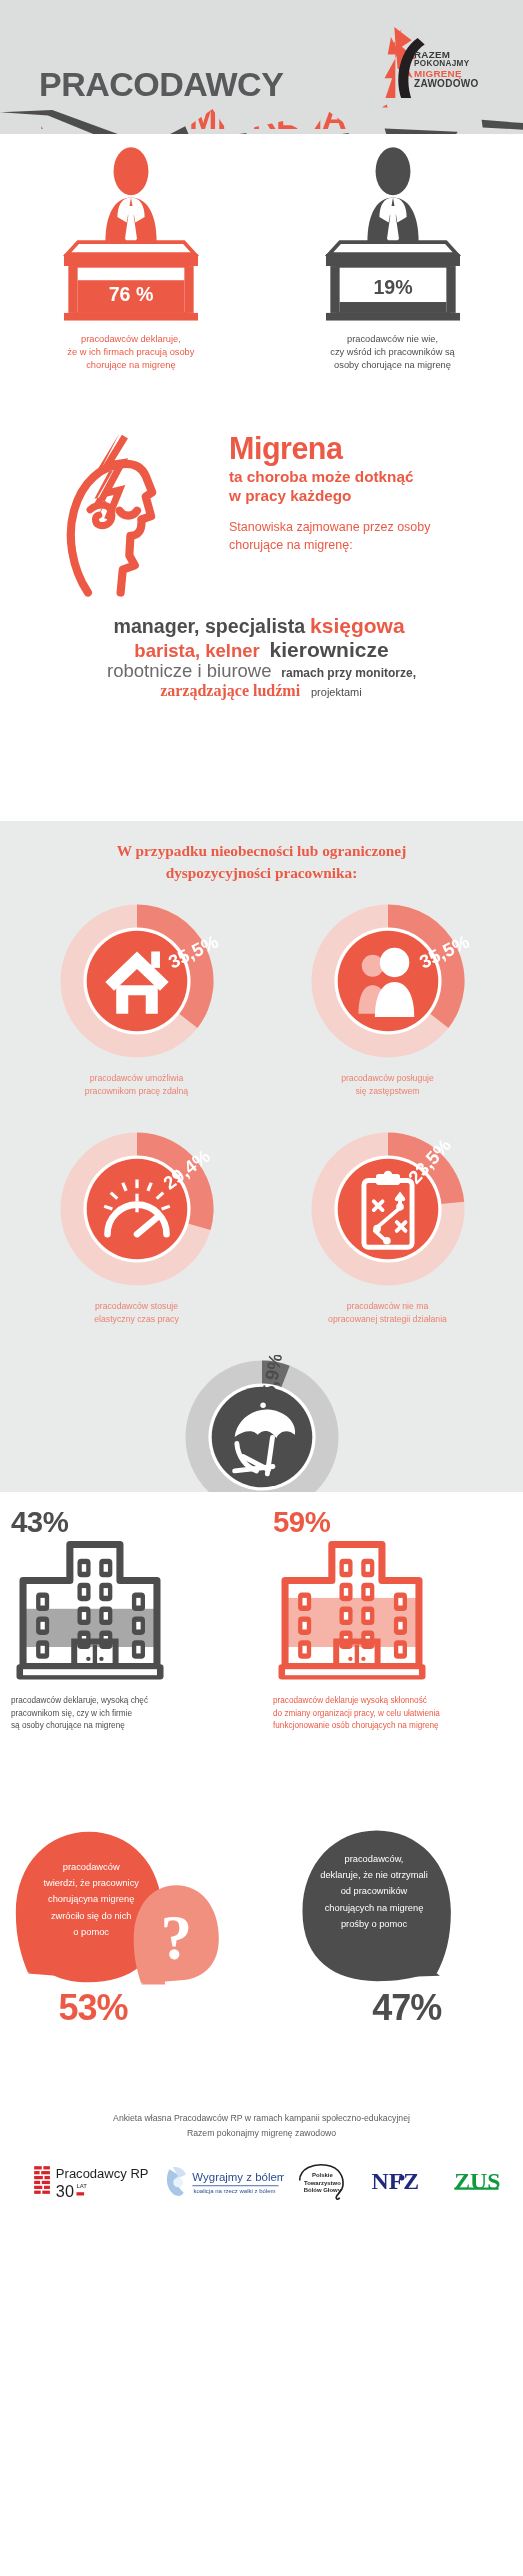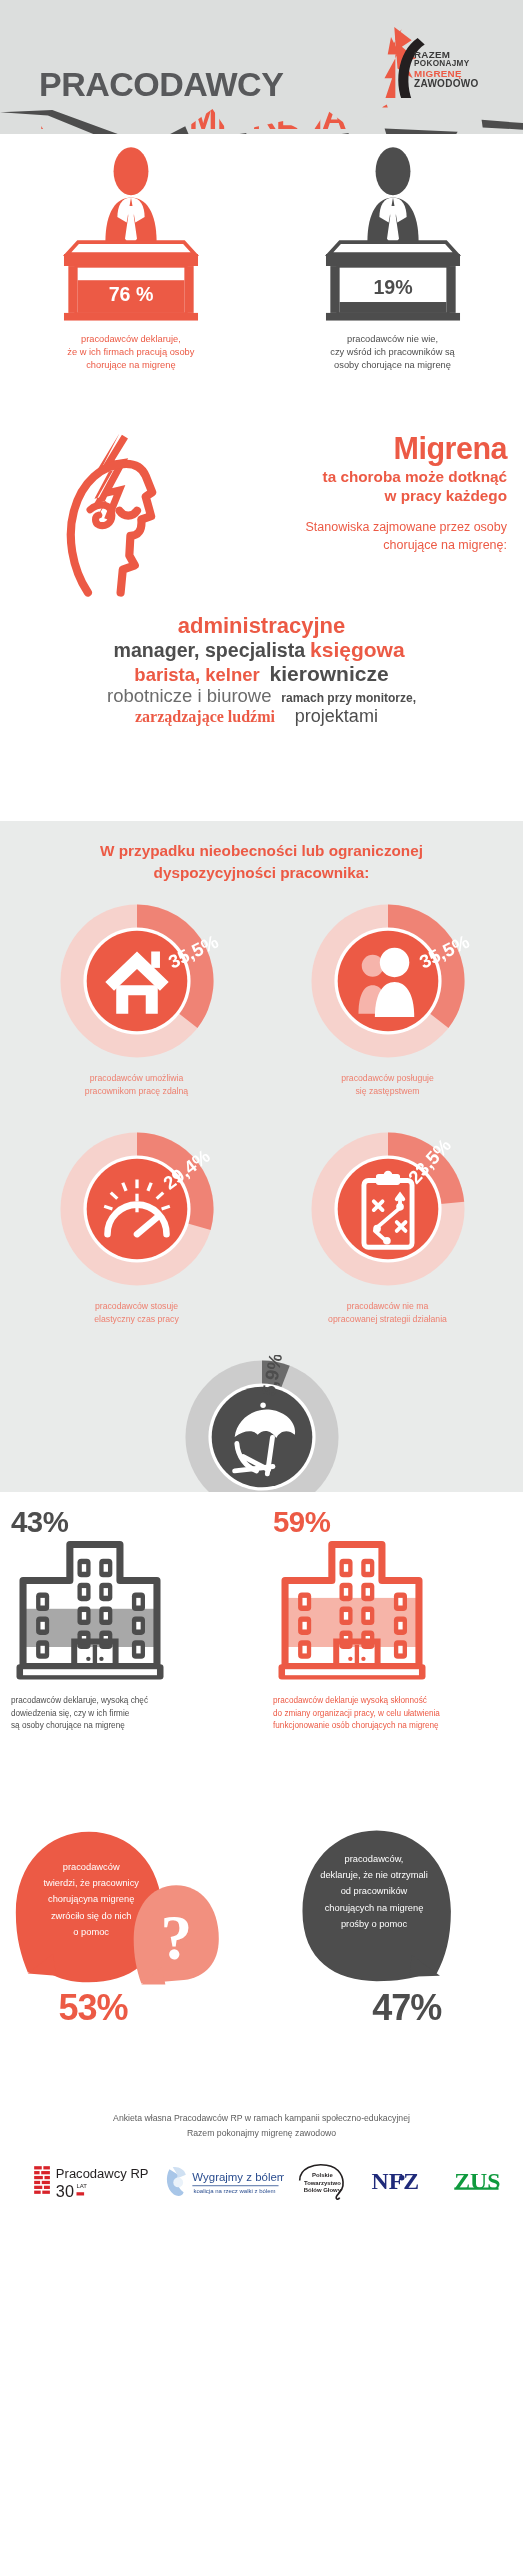--- a/index.html
+++ b/index.html
@@ -41,33 +41,33 @@
   .desk-col.left{left:16.4px;}
   .desk-col.right{left:278px;}
   .desk-svg{display:block;margin:0 auto;}
   .desk-caption{margin-top:7.6px;font-size:9.3px;line-height:13px;font-weight:300;}
   .cap-red{color:#ec5a45;}
   .cap-gray{color:#4d4d4d;}
 
   
   .sec-head{position:relative;width:523px;height:185px;background:#fff;}
   .head-svg{position:absolute;left:55px;top:11px;}
-  .head-text{position:absolute;left:229px;top:13.6px;width:278px;text-align:right;}
+  .head-text{position:absolute;left:229px;top:13.6px;width:278px;text-align:left;}
   .mig-title{font-size:30.5px;font-weight:bold;color:#ec5a45;line-height:33px;letter-spacing:-0.5px;}
   .mig-sub{font-size:15.3px;font-weight:bold;color:#ec5a45;line-height:19.6px;margin-top:2.2px;}
   .mig-lead{font-size:12.5px;color:#ec5a45;line-height:18.5px;margin-top:12px;font-weight:300;}
 
   
   .sec-words{position:relative;width:523px;height:218px;background:#fff;text-align:center;padding-top:12px;box-sizing:border-box;}
   .wrow{display:block;line-height:1.0;margin-bottom:2.2px;white-space:nowrap;}
   .w{display:inline-block;vertical-align:baseline;font-weight:bold;}
 
   
   .sec-donuts{position:relative;width:523px;height:671px;background:#e9ebea;}
-  .donut-head{padding-top:18.5px;text-align:center;}
+  .donut-head{padding-top:18.5px;text-align:center;font-family:Liberation Serif, serif;}
   .donut-head .dh{font-size:15.3px;font-weight:bold;color:#ec5a45;line-height:22px;}
   .donut-grid{position:relative;margin-top:15.3px;}
   .donut-cell{position:absolute;width:229px;text-align:center;}
   .donut-cap{margin-top:7.6px;font-size:8.7px;line-height:13px;color:#ee8070;font-weight:300;}
   .donut-cap.dark{color:#6d6d6d;}
 
   
   .sec-build{position:relative;width:523px;height:327px;background:#fff;}
   .bld-col{position:absolute;top:14px;width:245px;text-align:left;}
   .bld-col.left{left:11px;}
@@ -202,25 +202,24 @@
         <div>w pracy każdego</div>
       </div>
       <div class="mig-lead">
         <div>Stanowiska zajmowane przez osoby</div>
         <div>chorujące na migrenę:</div>
       </div>
     </div>
   </div>
 
   <div class="sec-words" id="wordcloud">
-      <div class="wrow"><span class="w" style="font-size: 22px; color: rgb(236, 90, 69); font-weight: bold; margin: 0px 4.9px;">administracyjne</span></div>
       <div class="wrow"><span class="w" style="font-size: 19.6px; color: rgb(77, 77, 77); font-weight: bold; margin: 0px 0;">manager, specjalista</span><span class="w" style="font-size: 21px; color: rgb(236, 90, 69); font-weight: bold; margin: 0px 4.9px;">księgowa</span></div>
       <div class="wrow"><span class="w" style="font-size: 18.5px; color: rgb(236, 90, 69); font-weight: bold; margin: 0px 4.9px;">barista, kelner</span><span class="w" style="font-size: 21px; color: rgb(77, 77, 77); font-weight: bold; margin: 0px 4.9px;">kierownicze</span></div>
       <div class="wrow"><span class="w" style="font-size: 18.5px; color: rgb(107, 107, 107); font-weight: normal; margin: 0px 4.9px;">robotnicze i biurowe</span><span class="w" style="font-size: 12px; color: rgb(77, 77, 77); font-weight: bold; margin: 0px 4.9px;">ramach przy monitorze,</span></div>
-      <div class="wrow"><span class="w" style="font-size: 16px; color: rgb(236, 90, 69); font-weight: bold; margin: 0px 4.9px; font-family: Liberation Serif, serif;">zarządzające ludźmi</span><span class="w" style="font-size: 18px; color: rgb(77, 77, 77); font-weight: normal; margin: 0px 15px;">projektami</span></div>
+      <div class="wrow"><span class="w" style="font-size: 16px; color: rgb(236, 90, 69); font-weight: bold; margin: 0px 4.9px; font-family: Liberation Serif, serif;">zarządzające ludźmi</span><span class="w" style="font-size: 11px; color: rgb(77, 77, 77); font-weight: normal; margin: 0px 6px;">projektami</span></div>
     </div>
 
   <div class="sec-donuts">
     <div class="donut-head">
       <div class="dh">W przypadku nieobecności lub ograniczonej</div>
       <div class="dh">dyspozycyjności pracownika:</div>
     </div>
     <div class="donut-grid" id="donutgrid">
         <div class="donut-cell" style="left: 22px; top: 0px;">
   <svg width="164" height="164" viewBox="0 0 300 300">
@@ -376,21 +375,21 @@
         </g>
         <path d="M116 236 V190 H192 V236" fill="none" stroke="#4d4d4d" stroke-width="11"></path>
         <line x1="154" y1="196" x2="154" y2="236" stroke="#4d4d4d" stroke-width="8"></line>
         <circle cx="142" cy="222" r="4" fill="#4d4d4d"></circle>
           <circle cx="166" cy="222" r="4" fill="#4d4d4d"></circle>
         <rect x="10" y="232" width="270" height="28" rx="6" fill="#4d4d4d"></rect>
         <rect x="22" y="241" width="246" height="11" fill="#fff"></rect>
       </svg>
       <div class="bld-cap cap-gray">
         <div>pracodawców deklaruje, wysoką chęć</div>
-        <div>dowiedzenia się, czy w ich firmie</div>
+        <div>pracownikom się, czy w ich firmie</div>
         <div>są osoby chorujące na migrenę</div>
       </div>
     </div>
 
     <div class="bld-col right">
       <div class="bld-pct r">59%</div>
       <svg width="158" height="147" viewBox="0 0 290 270">
         <defs>
             <clipPath id="clpR">
               <path d="M22 200 H268 V78 H200 V12 H108 V78 H22 Z"></path>

